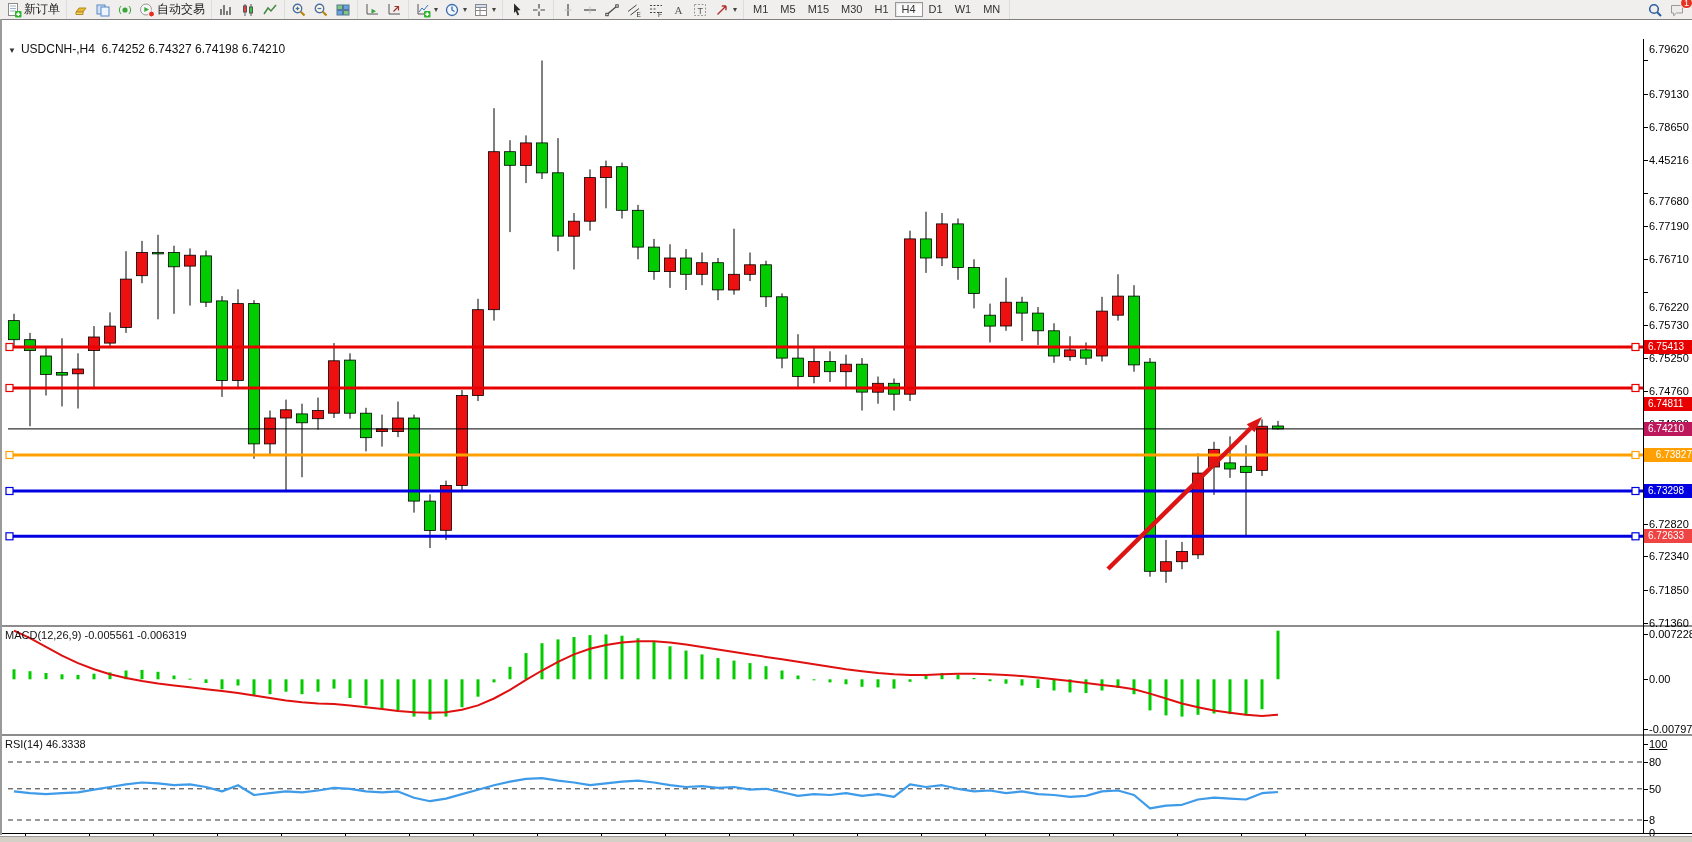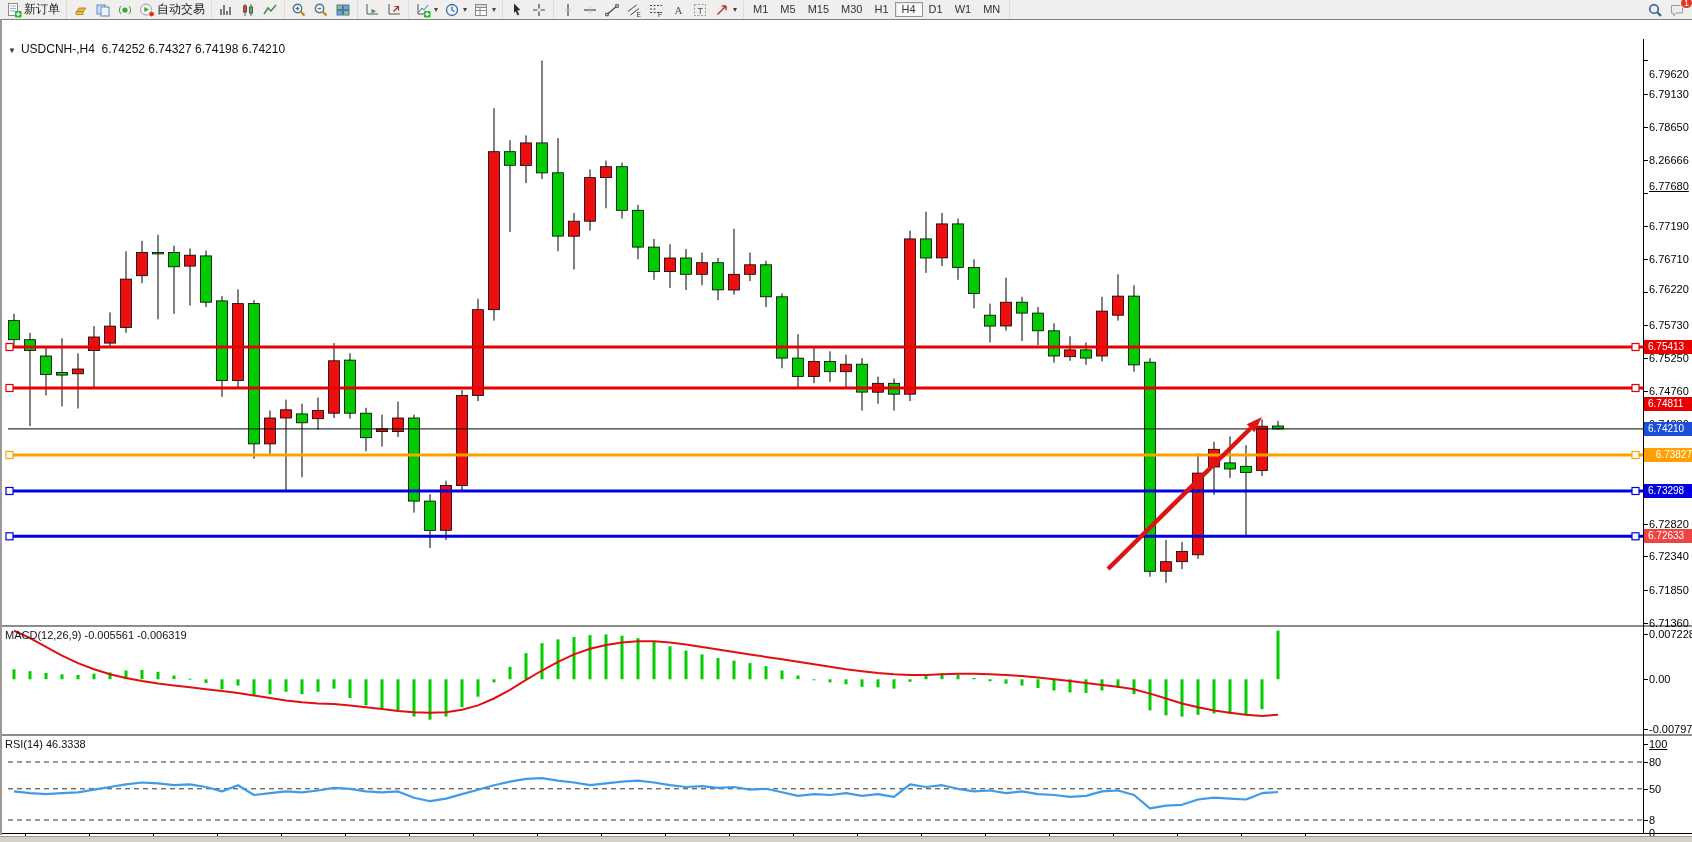--- a/index.html
+++ b/index.html
@@ -543,35 +543,35 @@
 
     <div class="indlabel" style="left:5px;top:609px">MACD(12,26,9) -0.005561 -0.006319</div>
     <div class="indlabel" style="left:5px;top:718px">RSI(14) 46.3338</div>
 
     <div class="sep" style="top:605px;height:2px"></div>
     <div class="sep" style="top:714px;height:2px"></div>
 
     <div class="axisline" style="left:1643px;top:19px;width:1px;height:794px"></div>
     <div id="price-axis">
         <div class="tickdash" style="top: 40.4905px;"></div>
-        <div class="ticklbl" style="top: 48px;">6.79620</div>
+        <div class="ticklbl" style="top: 23px;">6.79620</div>
         <div class="tickdash" style="top: 73.8571px;"></div>
         <div class="ticklbl" style="top: 67.8571px;">6.79130</div>
         <div class="tickdash" style="top: 106.543px;"></div>
         <div class="ticklbl" style="top: 100.543px;">6.78650</div>
         <div class="tickdash" style="top: 139.91px;"></div>
-        <div class="ticklbl" style="top: 133.91px;">8.26666</div>
+        <div class="ticklbl" style="top: 133.91px;">4.45216</div>
         <div class="tickdash" style="top: 172.595px;"></div>
-        <div class="ticklbl" style="top: 160px; text-decoration: underline;">6.77680</div>
+        <div class="ticklbl" style="top: 175px;">6.77680</div>
         <div class="tickdash" style="top: 205.962px;"></div>
         <div class="ticklbl" style="top: 199.962px;">6.77190</div>
         <div class="tickdash" style="top: 238.648px;"></div>
         <div class="ticklbl" style="top: 232.648px;">6.76710</div>
         <div class="tickdash" style="top: 272.014px;"></div>
-        <div class="ticklbl" style="top: 263px;">6.76220</div>
+        <div class="ticklbl" style="top: 281px;">6.76220</div>
         <div class="tickdash" style="top: 305.381px;"></div>
         <div class="ticklbl" style="top: 299.381px;">6.75730</div>
         <div class="tickdash" style="top: 338.067px;"></div>
         <div class="ticklbl" style="top: 332.067px;">6.75250</div>
         <div class="tickdash" style="top: 371.433px;"></div>
         <div class="ticklbl" style="top: 365.433px;">6.74760</div>
         <div class="tickdash" style="top: 404.119px;"></div>
         <div class="ticklbl" style="top: 398.119px;">6.74280</div>
         <div class="tickdash" style="top: 437.486px;"></div>
         <div class="ticklbl" style="top: 431.486px;">6.73790</div>
@@ -580,21 +580,21 @@
         <div class="tickdash" style="top: 503.538px;"></div>
         <div class="ticklbl" style="top: 497.538px;">6.72820</div>
         <div class="tickdash" style="top: 536.224px;"></div>
         <div class="ticklbl" style="top: 530.224px;">6.72340</div>
         <div class="tickdash" style="top: 569.59px;"></div>
         <div class="ticklbl" style="top: 563.59px;">6.71850</div>
         <div class="tickdash" style="top: 602.957px;"></div>
         <div class="ticklbl" style="top: 596.957px;">6.71360</div>
         <div class="badge" style="top: 319.967px; background: rgb(232, 0, 0);">6.75413</div>
         <div class="badge" style="top: 377px; background: rgb(232, 0, 0);">6.74811</div>
-        <div class="badge" style="top: 401.886px; background: #1d4ed8;">6.74210</div>
+        <div class="badge" style="top: 401.886px; background: #be185d;">6.74210</div>
         <div class="badge" style="top: 427.966px; background: rgb(255, 160, 0); text-align: right;">6.73827</div>
         <div class="badge" style="top: 463.989px; background: rgb(0, 0, 224);">6.73298</div>
         <div class="badge" style="top: 509.272px; background: #ef4444;">6.72633</div>
         <div class="tickdash" style="top: 614.291px;"></div>
         <div class="ticklbl" style="top: 608.291px;">0.007228</div>
         <div class="tickdash" style="top: 659.256px;"></div>
         <div class="ticklbl" style="top: 653.256px;">0.00</div>
         <div class="tickdash" style="top: 708.893px;"></div>
         <div class="ticklbl" style="top: 702.893px;">-0.007979</div>
         <div class="tickdash" style="top: 724.16px;"></div>

